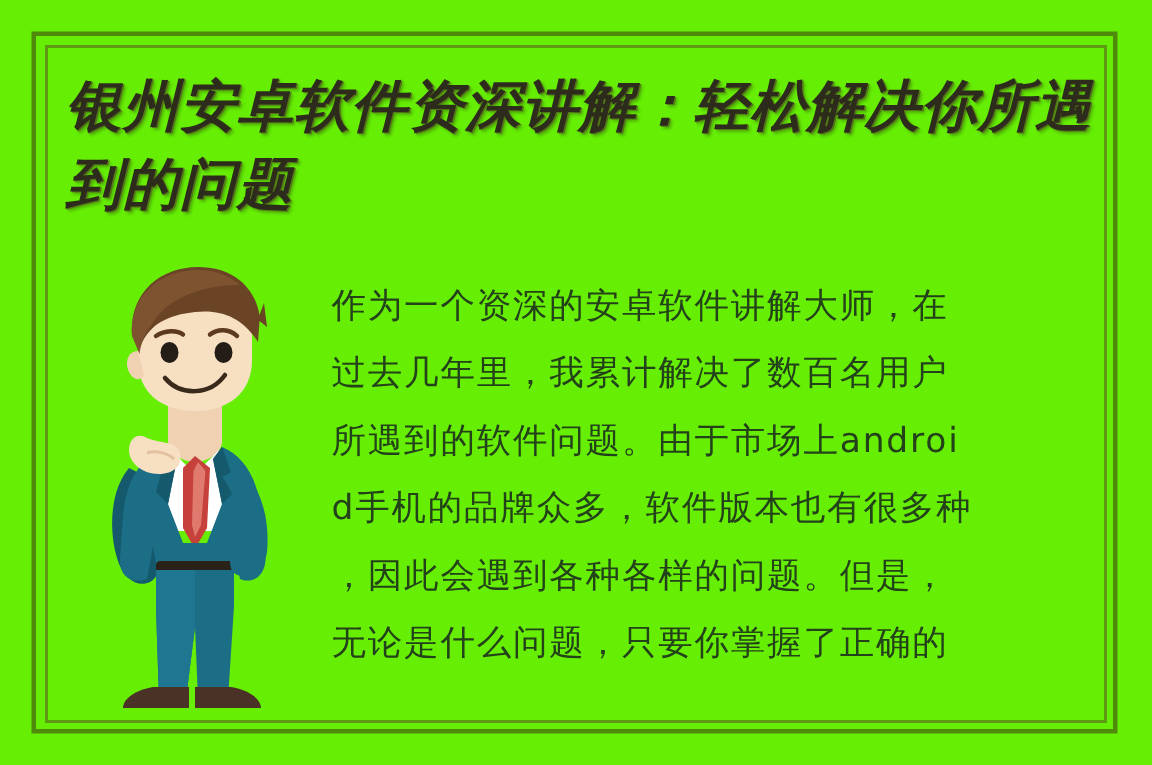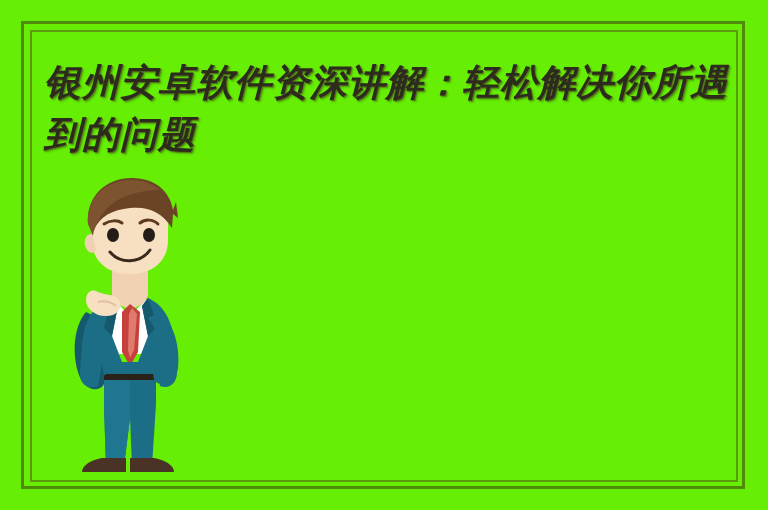--- a/index.html
+++ b/index.html
@@ -40,21 +40,21 @@
     height: 452px;
     border: 2px solid #5d9a12;
     box-sizing: border-box;
     pointer-events: none;
   }
 
   
   .title {
     position: absolute;
     left: 44px;
-    top: 56px;
+    top: 44px;
     width: 690px;
     font-family: "DejaVu Serif", "Liberation Serif", serif;
     font-size: 37px;
     line-height: 52px;
     font-weight: 700;
     font-style: italic;
     letter-spacing: 1px;
     color: #2d2c1c;
     text-shadow: 1px 1px 0 #55771a, 2px 2px 2px rgba(40,60,10,.35);
     white-space: pre-wrap;
@@ -140,14 +140,20 @@
       <path d="M46 126 C52 124 60 126 64 130" stroke="#e2c0a0" stroke-width="2" fill="none"></path>
 
       <path d="M52 204 L104 204 L104 228 L100 290 L80 290 L78 242 L72 290 L54 290 L52 230 Z" fill="#1c6e86"></path>
       <path d="M78 204 L78 242 L72 290 L54 290 L52 230 L52 204 Z" fill="#1f7690"></path>
 
       <path d="M50 282 C38 284 30 290 30 296 L74 296 L74 282 Z" fill="#4a3326"></path>
       <path d="M78 282 L78 296 L122 296 C122 290 114 284 102 282 Z" fill="#4a3326"></path>
     </svg>
   </div>
 
+  <div class="body-text">作为一个资深的安卓软件讲解大师，在
+过去几年里，我累计解决了数百名用户
+所遇到的软件问题。由于市场上androi
+d手机的品牌众多，软件版本也有很多种
+，因此会遇到各种各样的问题。但是，
+无论是什么问题，只要你掌握了正确的</div>
 
 </div>
 
 </body></html>

